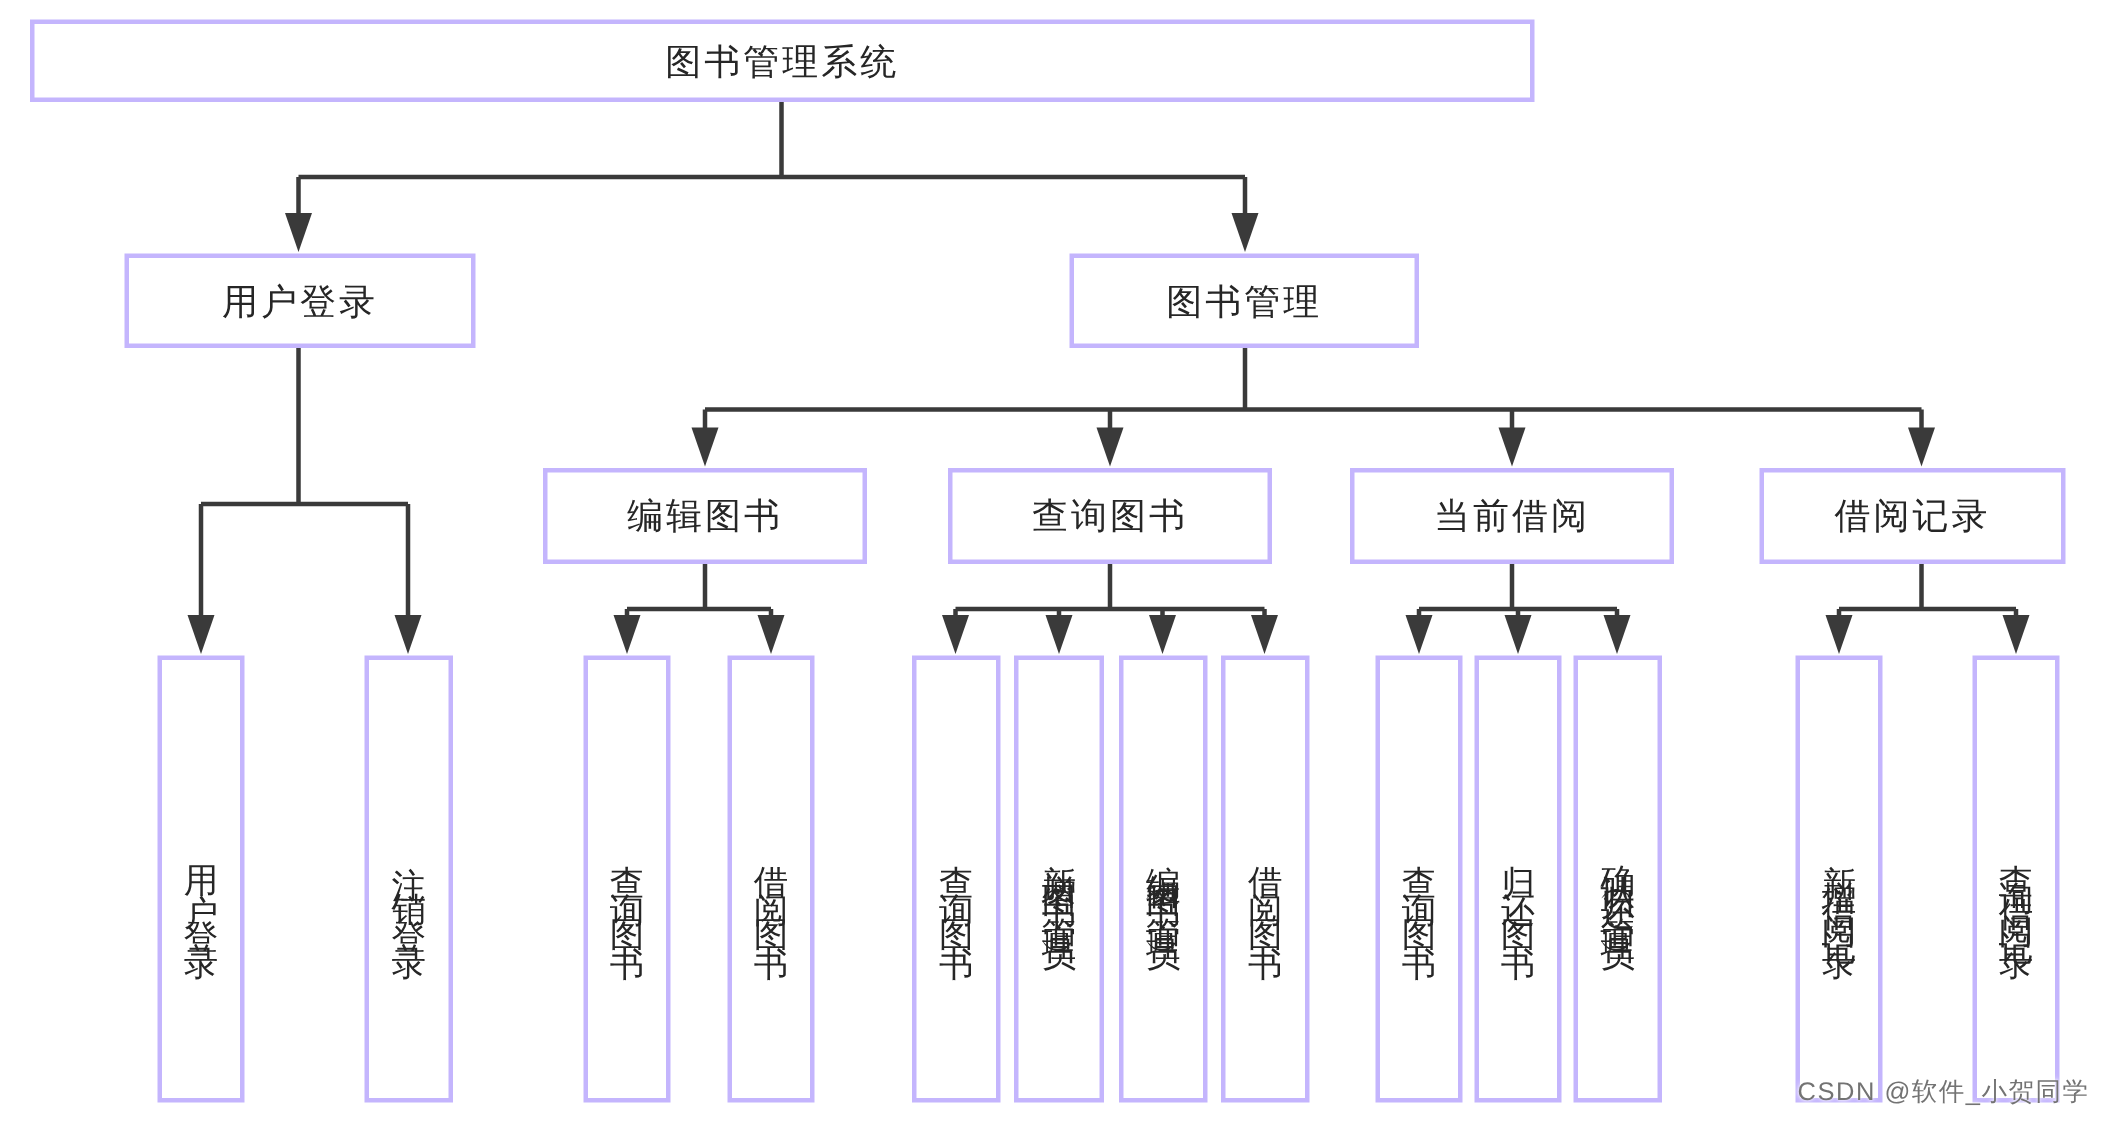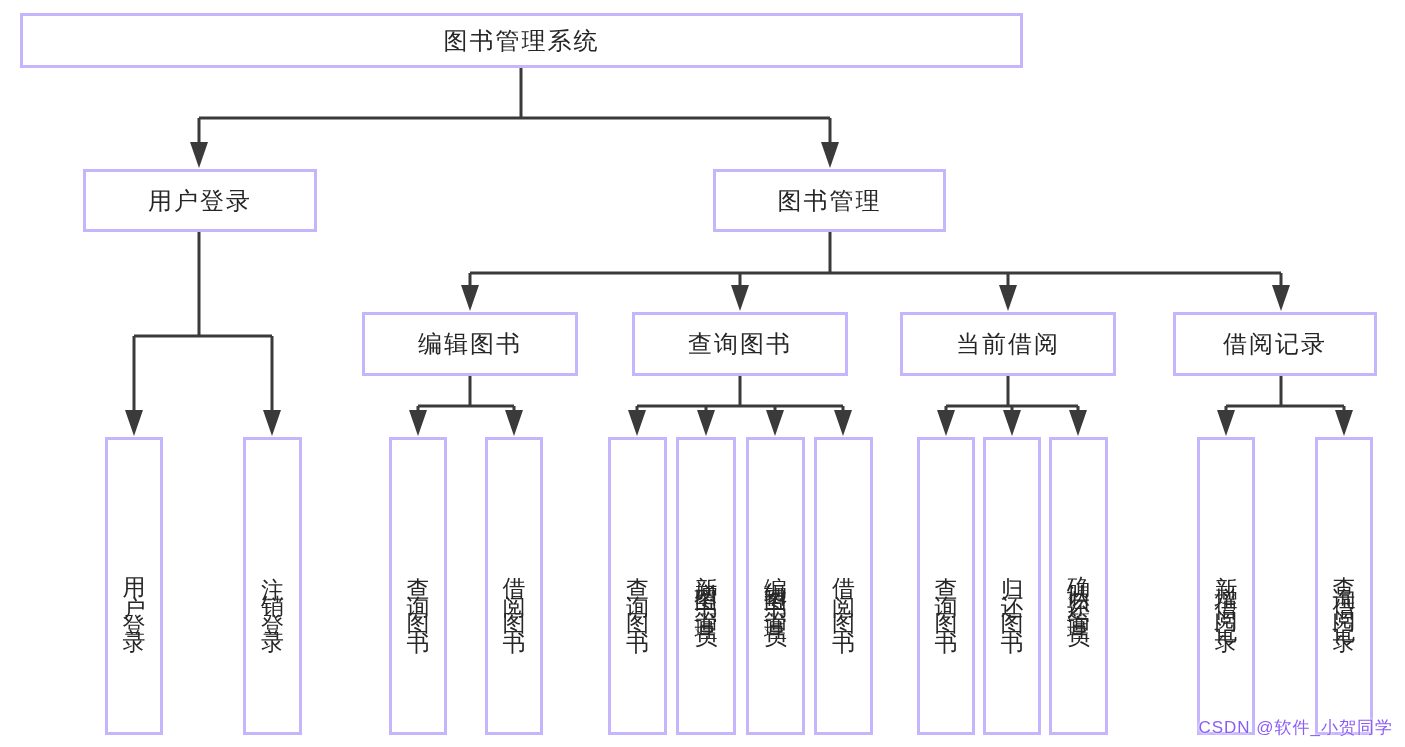--- a/index.html
+++ b/index.html
@@ -49,21 +49,21 @@
     white-space: nowrap;
   }
   .sp-wide  { letter-spacing: 18px; transform: translateY(9px); }
   .sp-mid   { letter-spacing: 11px; transform: translateY(5px); }
   .sp-tight { letter-spacing: 7px;  transform: translateY(3px); }
   .watermark {
     position: absolute;
     right: 12px;
     bottom: 8px;
     font-size: 17px;
-    color: #8b5cf6;
+    color: #737373;
     letter-spacing: 1px;
     text-shadow: 0 0 2px #ffffff, 0 0 4px #ffffff;
     white-space: nowrap;
   }
 </style>
 </head>
 <body>
 
 <div class="stage">
 

